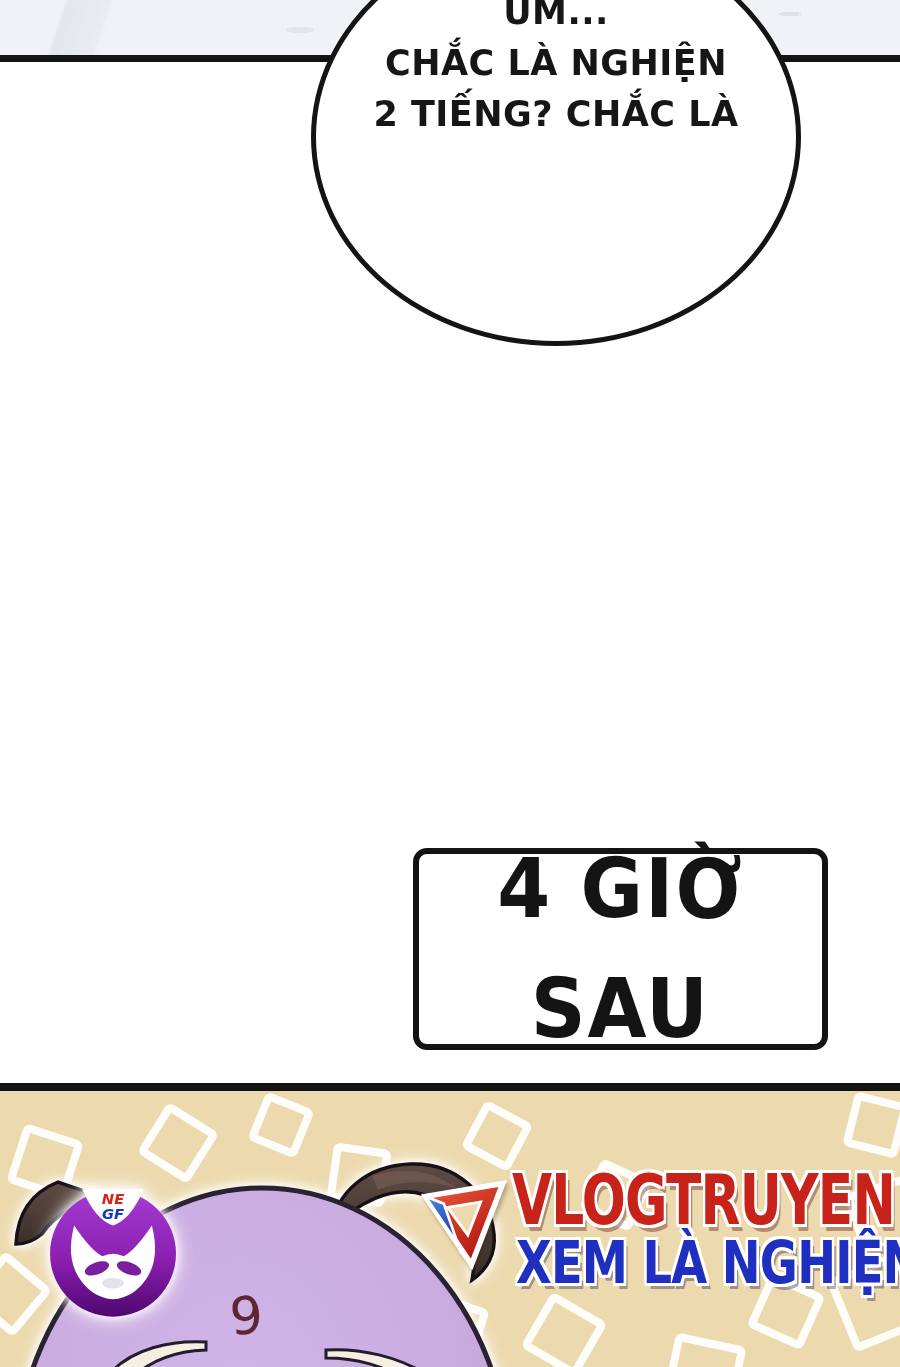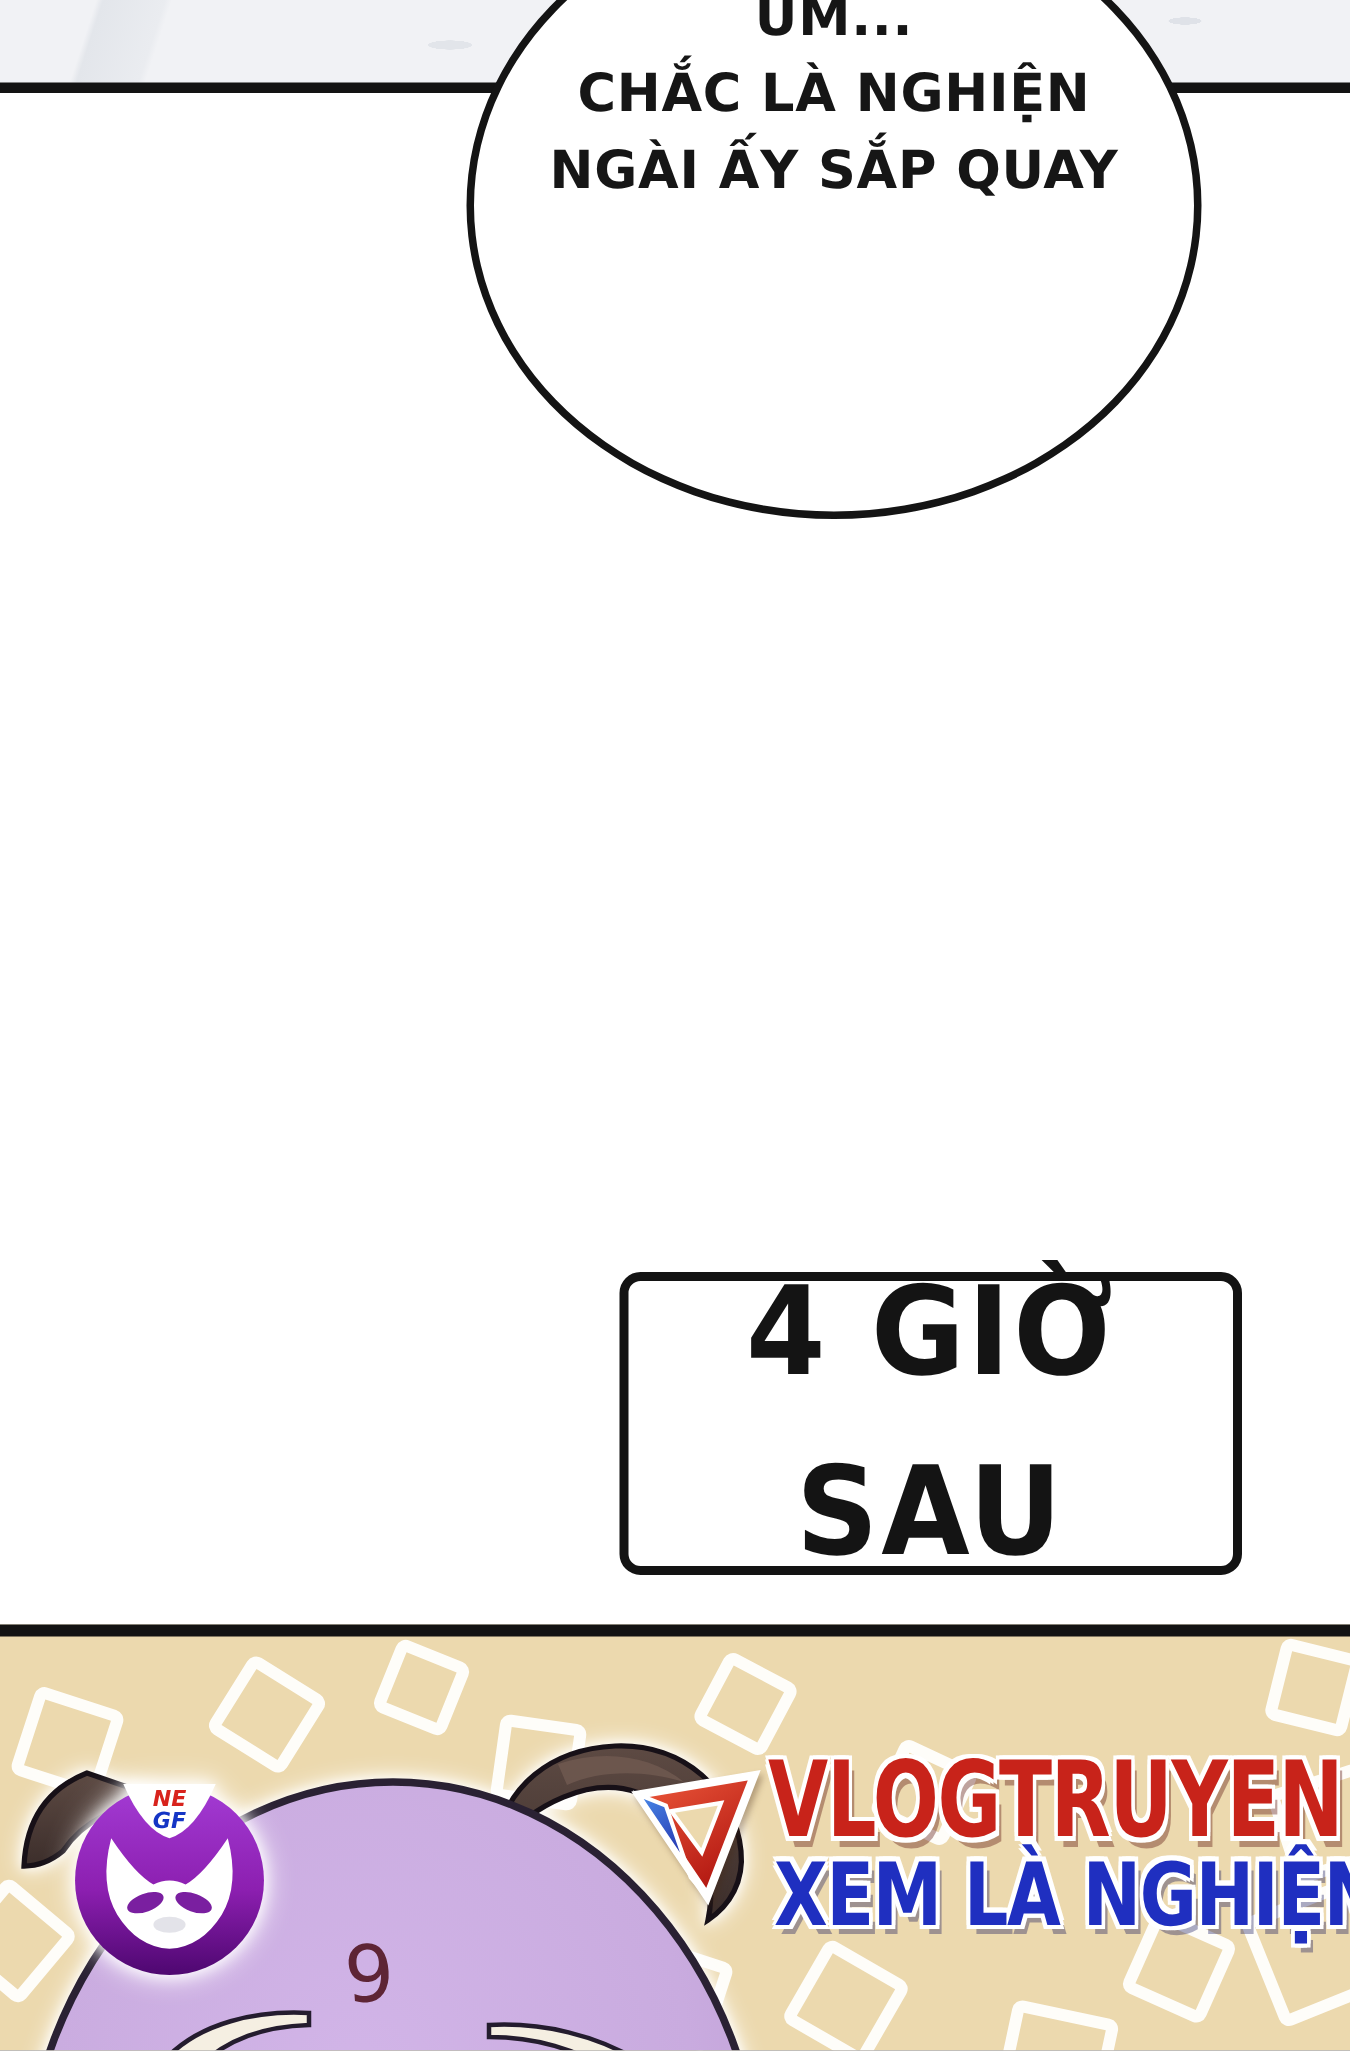--- a/index.html
+++ b/index.html
@@ -191,17 +191,17 @@
 
   <div class="caption-box">
     <div class="caption-line">4 GIỜ</div>
     <div class="caption-line">SAU</div>
   </div>
 
   <div class="speech-bubble">
     <div class="bubble-text">
       <div>UM...</div>
       <div>CHẮC LÀ NGHIỆN</div>
-      <div>NGÀI ẤY SẮP QUAY</div>
+      <div>2 TIẾNG? CHẮC LÀ</div>
     </div>
   </div>
 
 </div>
 
 </body></html>

